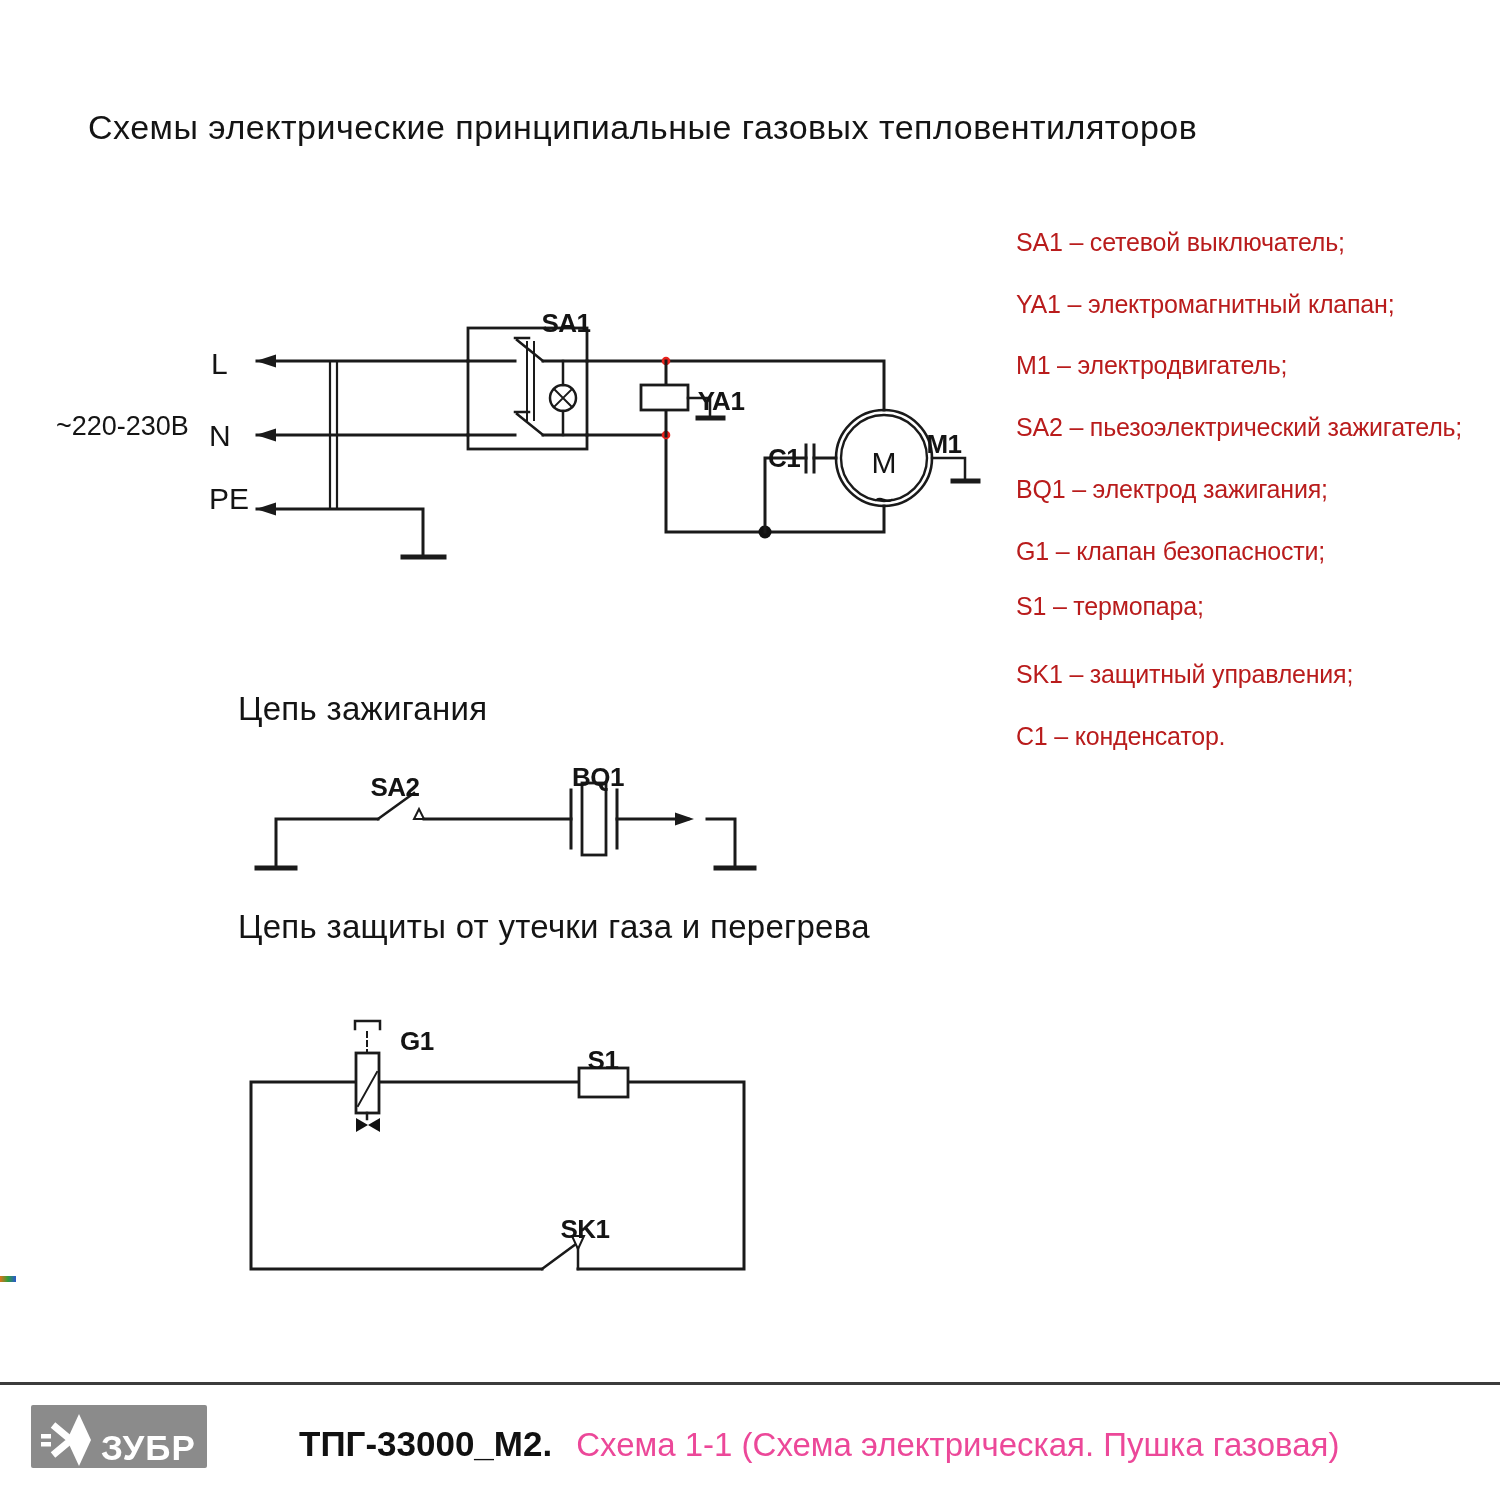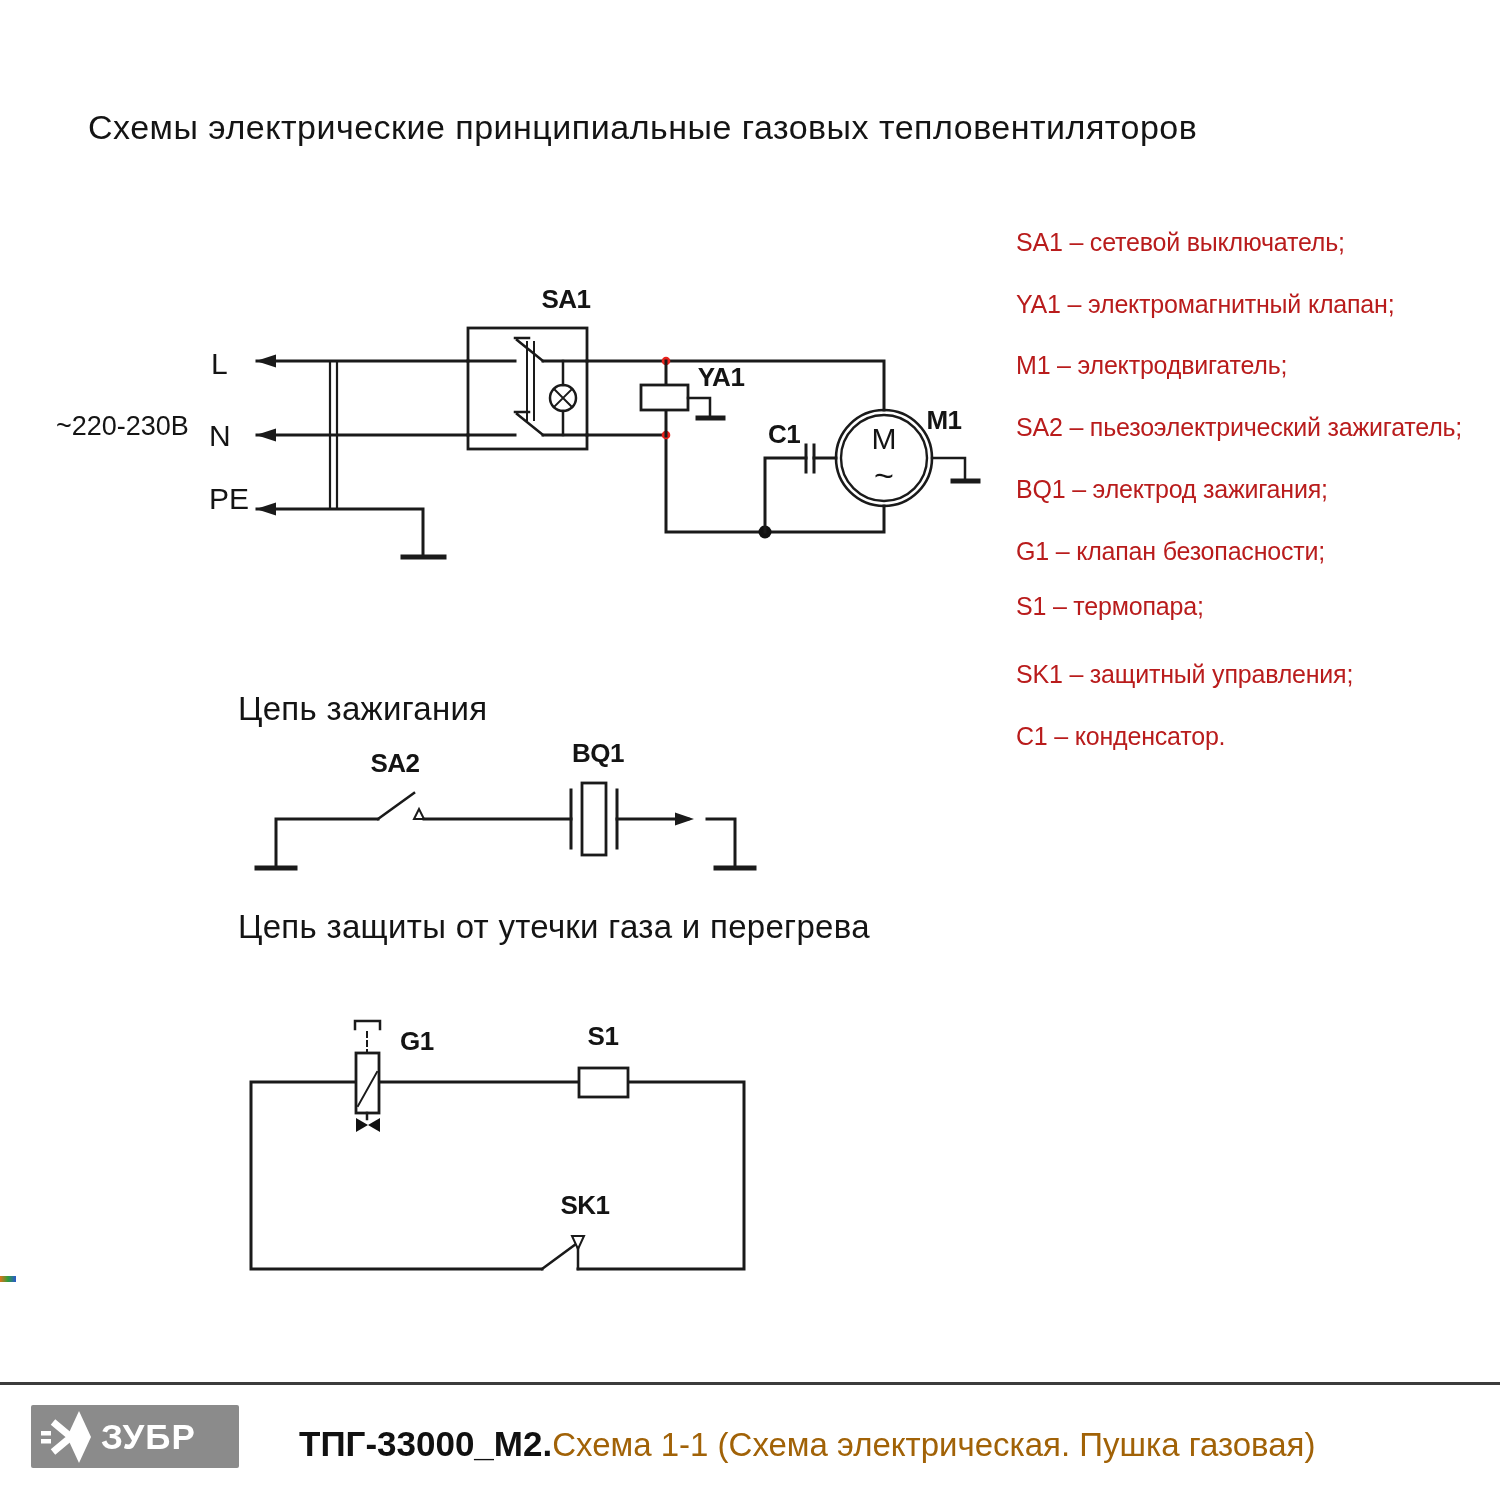--- a/index.html
+++ b/index.html
@@ -1,31 +1,31 @@
 <!DOCTYPE html>
 <html><head>
 <meta charset="utf-8">
 <style>
   html,body{margin:0;padding:0;background:#ffffff;}
   .page{position:relative;width:1500px;height:1500px;background:#ffffff;overflow:hidden;
         font-family:"Liberation Sans",sans-serif;color:#111;padding-left:41px;}
   svg.draw{position:absolute;left:0;top:0;}
   .lbl{position:absolute;white-space:nowrap;color:#141414;line-height:1;}
-  .ctr{transform:translateX(-50%);}
+  .ctr{transform:translateX(-50%);margin-top:24px;}
   .main-title{left:88px;top:110px;font-size:34px;letter-spacing:.5px;}
   .sec-title{font-size:33px;letter-spacing:.3px;}
   .comp{font-size:26px;font-weight:bold;letter-spacing:-.5px;}
   .legend-item{position:absolute;left:1016px;font-size:25px;letter-spacing:-.2px;color:#b91c1c;}
   .divider{position:absolute;left:0;top:1382px;width:1500px;height:3px;background:#3c3c3c;}
-  .logo{position:absolute;left:31px;top:1405px;width:208px;height:63px;background:#8b8b8b;
-        border-radius:2px;display:flex;align-items:center;justify-content:flex-start;}
+  .logo{position:absolute;left:31px;top:1405px;width:176px;height:63px;background:#8b8b8b;
+        border-radius:2px;display:flex;align-items:flex-end;justify-content:flex-start;}
   .logo .brand{color:#ffffff;font-weight:bold;font-size:35px;letter-spacing:1px;margin-left:4px;}
   .footer-line{position:absolute;left:299px;top:1424px;font-size:33px;}
   .footer-line .model{font-weight:bold;color:#111;font-size:35px;}
-  .footer-line .caption{color:#a16207;margin-left:0;}
+  .footer-line .caption{color:#ec4899;margin-left:24px;}
   .artifact{position:absolute;left:0;top:1276px;width:16px;height:6px;
             background:linear-gradient(90deg,#e0701a,#2e9e3a,#2a57d0);}
 </style>
 </head>
 <body>
 
 <div class="page">
 
   <svg class="draw" width="1500" height="1380" viewBox="0 0 1500 1380" fill="none" stroke="#1a1a1a" stroke-width="3" stroke-linecap="square">
 

